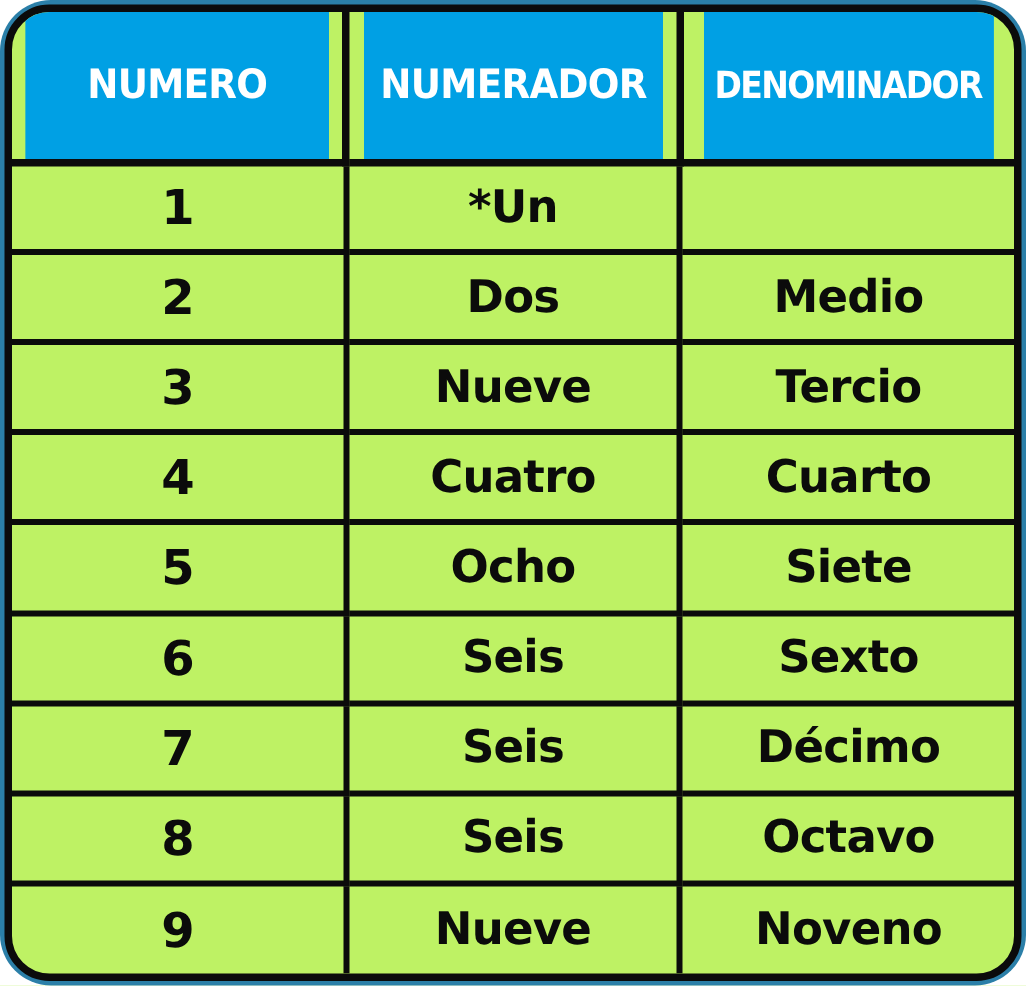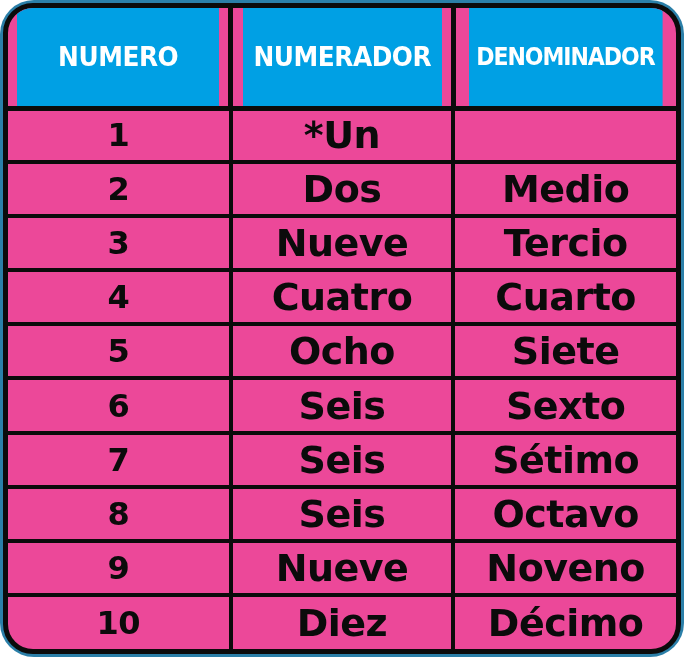--- a/index.html
+++ b/index.html
@@ -28,21 +28,21 @@
   }
 
   
   .card {
     position: absolute;
     left: 3px;
     top: 3px;
     width: 678px;
     height: 651px;
     box-sizing: border-box;
-    background: #ec4899;
+    background: #bef264;
     border: 5px solid #0b0b0b;
     border-radius: 30px;
     overflow: hidden;
   }
 
   table.fraction-table {
     width: 100%;
     height: 100%;
     border-collapse: collapse;
     table-layout: fixed;
@@ -104,21 +104,21 @@
   tbody tr:last-child td {
     border-bottom: none;
   }
 
   td.cell-numero {
     font-size: 32px;
   }
 
   td.cell-numerador,
   td.cell-denominador {
-    font-size: 38px;
+    font-size: 30px;
   }
 </style>
 </head>
 <body>
 
 <div class="card-backing"></div>
 
 <div class="card">
   <table class="fraction-table">
     <thead>
@@ -155,32 +155,27 @@
         <td class="cell-denominador">Siete</td>
       </tr>
       <tr>
         <td class="cell-numero">6</td>
         <td class="cell-numerador">Seis</td>
         <td class="cell-denominador">Sexto</td>
       </tr>
       <tr>
         <td class="cell-numero">7</td>
         <td class="cell-numerador">Seis</td>
-        <td class="cell-denominador">Sétimo</td>
+        <td class="cell-denominador">Décimo</td>
       </tr>
       <tr>
         <td class="cell-numero">8</td>
         <td class="cell-numerador">Seis</td>
         <td class="cell-denominador">Octavo</td>
       </tr>
       <tr>
         <td class="cell-numero">9</td>
         <td class="cell-numerador">Nueve</td>
         <td class="cell-denominador">Noveno</td>
       </tr>
-      <tr>
-        <td class="cell-numero">10</td>
-        <td class="cell-numerador">Diez</td>
-        <td class="cell-denominador">Décimo</td>
-      </tr>
     </tbody>
   </table>
 </div>
 
 </body></html>

